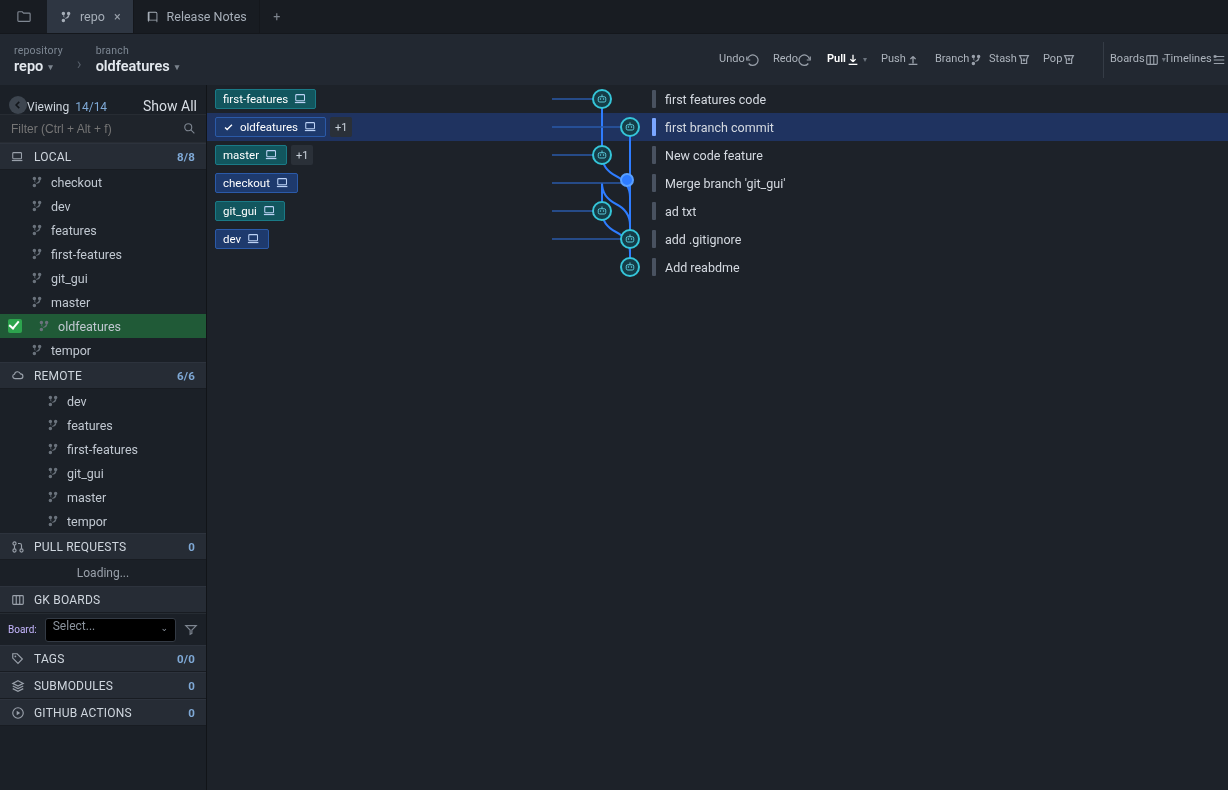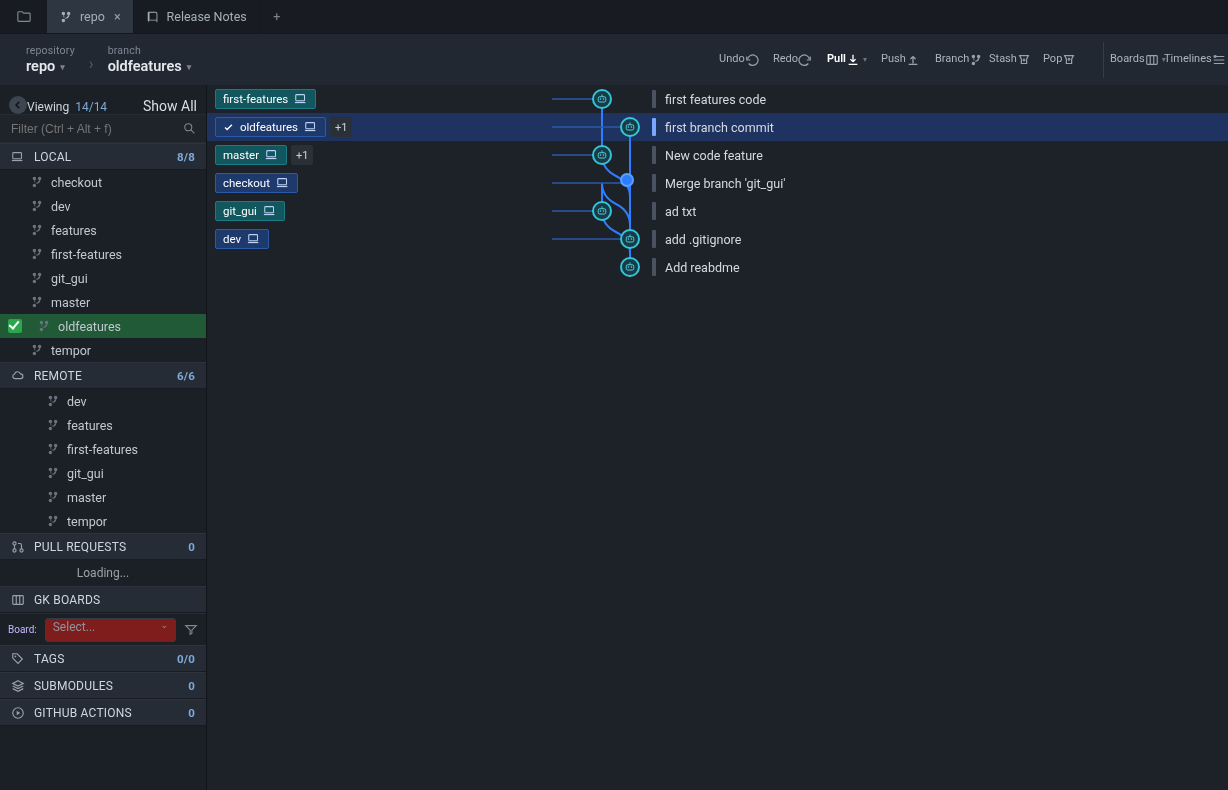--- a/index.html
+++ b/index.html
@@ -15,21 +15,21 @@
   svg{display:block;}
   
   .tabbar{height:33px;background:#181c22;display:flex;align-items:stretch;}
   .tabbar .folder-icon{width:47px;display:flex;align-items:center;justify-content:center;color:#808893;}
   .tab{display:flex;align-items:center;gap:7px;padding:0 12px;color:#a6aeb8;border-right:1px solid #14171c;cursor:pointer;}
   .tab.active{background:var(--tab);}
   .tab .close{color:#9aa1ab;margin-left:2px;}
   .tab-add{width:34px;display:flex;align-items:center;justify-content:center;color:#7d848e;}
   
   .headerbar{height:52px;background:var(--panel);display:flex;align-items:center;padding:0 10px 0 14px;border-top:1px solid #14171c;}
-  .breadcrumb{display:flex;align-items:center;gap:10px;margin-left:12px;}
+  .breadcrumb{display:flex;align-items:center;gap:10px;}
   .bc-col{display:flex;flex-direction:column;gap:1px;}
   .bc-label{font-size:10.5px;color:var(--muted);letter-spacing:.2px;}
   .bc-value{font-size:14.5px;color:#e3e8ee;font-weight:600;display:flex;align-items:center;gap:5px;}
   .bc-sep{color:#565e69;font-size:16px;margin:8px 4px 0;}
   .toolbar{margin-left:auto;display:flex;align-items:center;gap:0;}
   .tbtn{display:flex;flex-direction:row;align-items:center;justify-content:flex-start;width:54px;height:50px;cursor:pointer;}
   .tbtn .lbl{font-size:11px;color:#adb4bd;margin-bottom:3px;}
   .tbtn.active .lbl{color:#fff;font-weight:600;}
   .tbtn .ico{color:#9aa1ab;display:flex;align-items:center;gap:3px;}
   .tbtn .caret{font-size:8px;color:#6b737d;}
@@ -50,21 +50,21 @@
   .li-row{height:24px;display:flex;align-items:center;gap:7px;padding-left:30px;font-size:12.5px;color:#c1c8d1;cursor:pointer;}
   .li-row .branch-ic{color:#6b737d;}
   .li-row.remote{padding-left:46px;}
   .li-row.origin{padding-left:30px;}
   .li-row.active{background:#205a37;}
   .li-row.active .chk{display:inline-block;width:14px;height:14px;background:#2da44e;border-radius:2px;position:relative;margin-left:-22px;margin-right:8px;}
   .li-row.active .chk::after{content:"";position:absolute;left:3px;top:0px;width:4px;height:8px;border:solid #fff;border-width:0 2px 2px 0;transform:rotate(40deg);}
   .loading{height:26px;display:flex;align-items:center;justify-content:center;font-size:12px;color:#9aa1ab;}
   .board-row{height:32px;display:flex;align-items:center;gap:8px;padding:0 8px;background:var(--sidebar);border-top:1px solid #262c33;}
   .board-row .lbl{font-size:10px;color:#c4b5fd;}
-  .board-select{flex:1;height:24px;background:#7f1d1d;border:1px solid #333a44;border-radius:3px;display:flex;align-items:flex-start;justify-content:space-between;padding:1px 7px;color:#8c949e;font-size:12px;}
+  .board-select{flex:1;height:24px;background:#000000;border:1px solid #333a44;border-radius:3px;display:flex;align-items:flex-end;justify-content:space-between;padding:8px 7px;color:#8c949e;font-size:12px;}
   
   .main{flex:1;background:#1d2229;position:relative;overflow:hidden;}
   .commit-row{height:28px;display:flex;align-items:center;position:relative;}
   .commit-row.selected{background:#1f3360;}
   .labels{display:flex;align-items:center;gap:4px;padding-left:8px;width:345px;flex-shrink:0;position:relative;z-index:3;}
   .branch-chip{height:20px;display:inline-flex;align-items:center;gap:6px;padding:0 7px;border-radius:2px;font-size:11.5px;color:#fff;}
   .branch-chip .bi{color:#bcd2f5;}
   .chip-teal{background:#12565e;border:1px solid #1a7a86;}
   .chip-blue{background:#1e3a6d;border:1px solid #2b5aa8;}
   .chip-count{display:inline-flex;align-items:center;justify-content:center;min-width:22px;height:20px;padding:0 5px;background:#2a3038;border-radius:2px;font-size:11px;color:#cbd3dc;}

